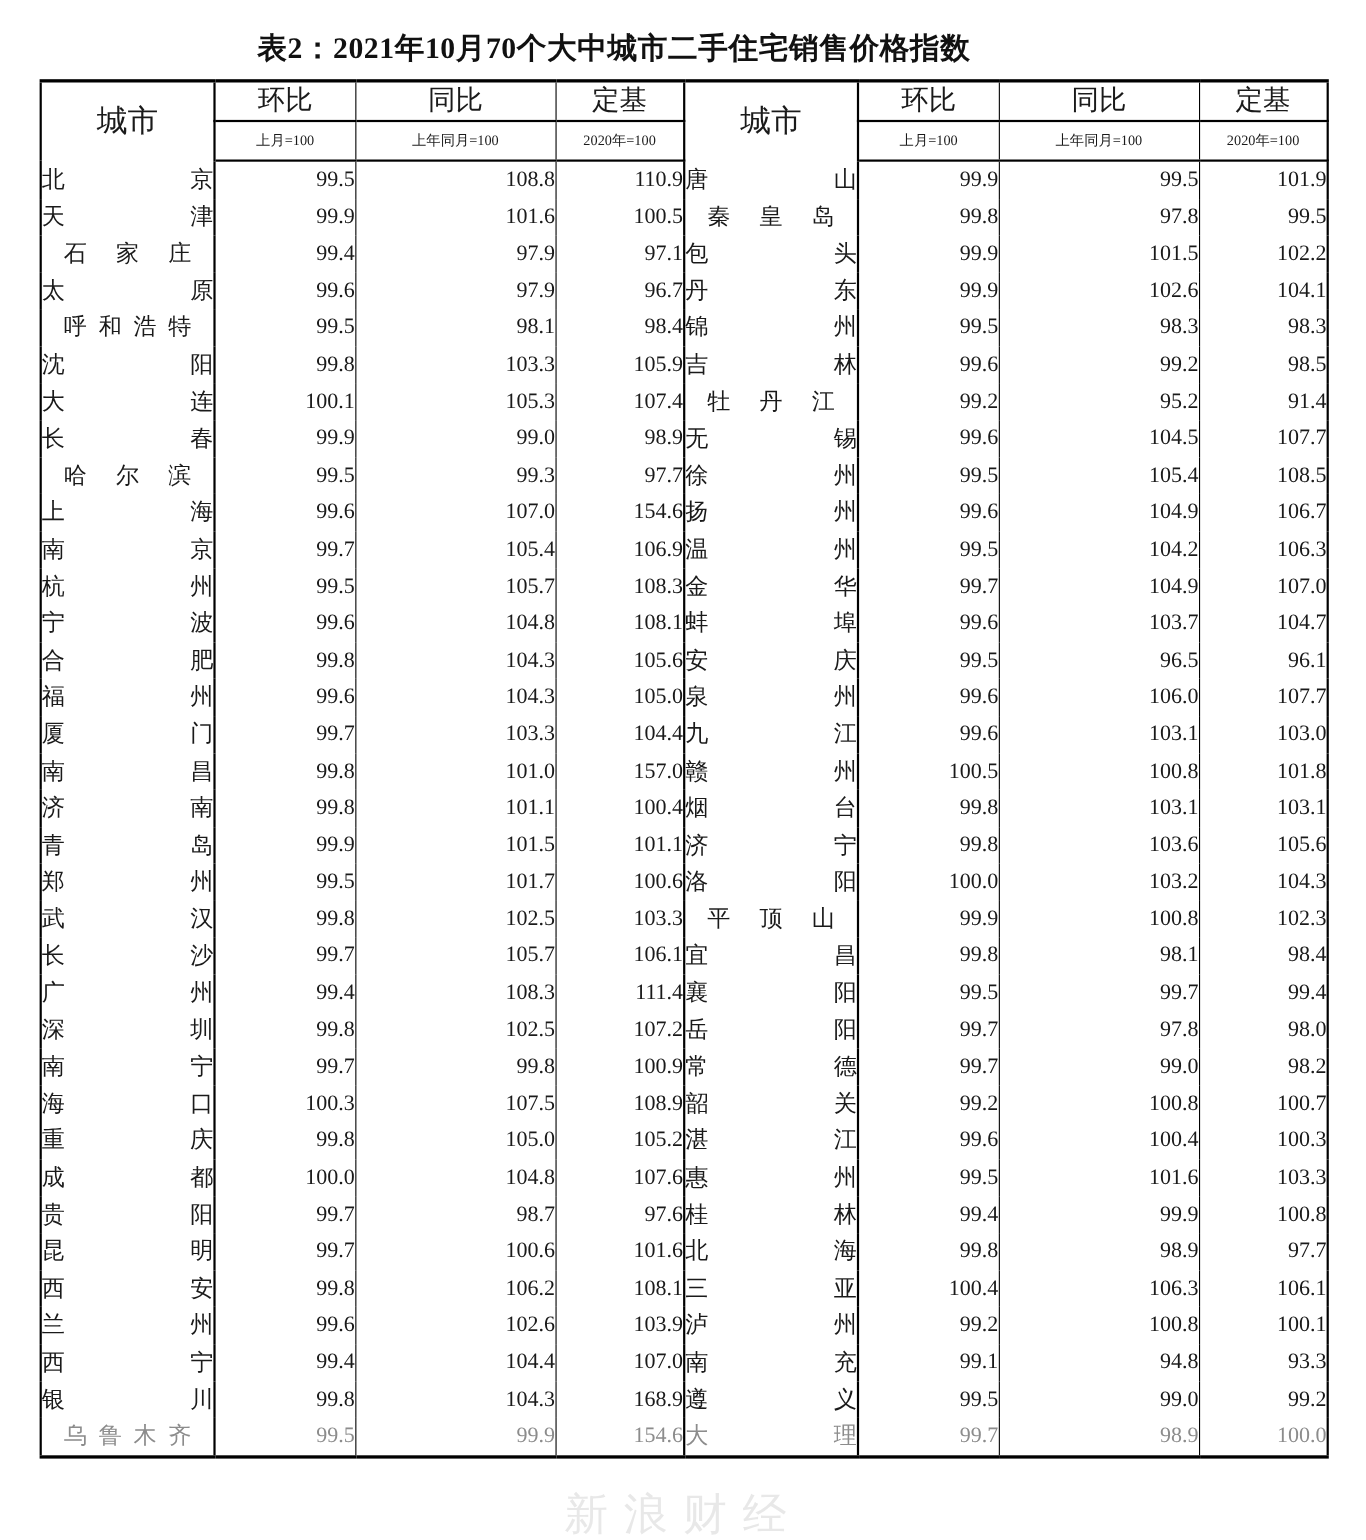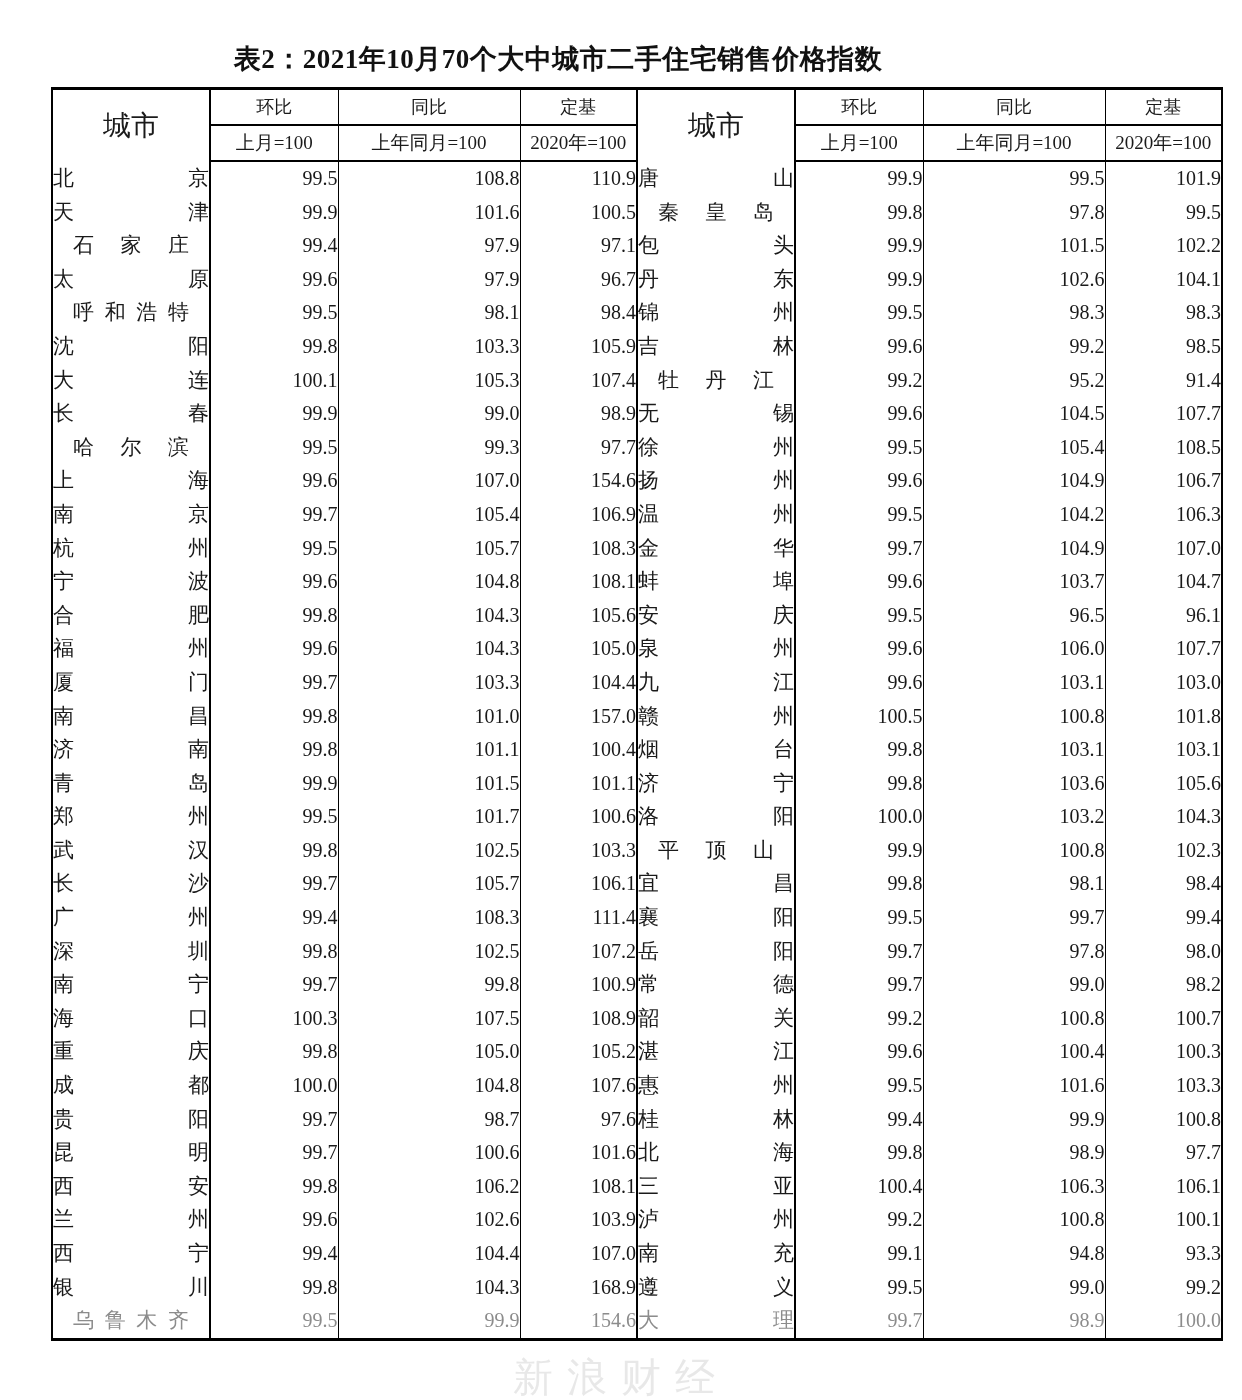--- a/index.html
+++ b/index.html
@@ -13,21 +13,21 @@
     font-family: "Liberation Serif", "DejaVu Serif", serif;
     color: #1a1a1a;
     overflow: hidden;
   }
 
   .page {
     position: relative;
     width: 1116px;
     height: 1400px;
     box-sizing: border-box;
-    padding: 15px;
+    padding: 0;
   }
 
   .title {
     text-align: center;
     font-size: 27px;
     font-weight: bold;
     letter-spacing: 0.5px;
     padding-top: 26px;
     padding-bottom: 10px;
     color: #111;
@@ -59,28 +59,28 @@
   table.idx th, table.idx td {
     padding: 0;
     vertical-align: middle;
     font-weight: normal;
   }
   .vr  { border-right: 2px solid #000; }
   .vr-thin { border-right: 1.5px solid #000; }
 
   .hdr-group {
     text-align: center;
-    font-size: 18px;
+    font-size: 25px;
     height: 34px;
     line-height: 34px;
     border-bottom: 2px solid #000;
   }
   .hdr-sub {
     text-align: center;
-    font-size: 19px;
+    font-size: 13px;
     height: 34px;
     line-height: 34px;
   }
   .hdr-city {
     text-align: center;
     font-size: 28px;
     height: 68px;
     line-height: 68px;
   }
 

